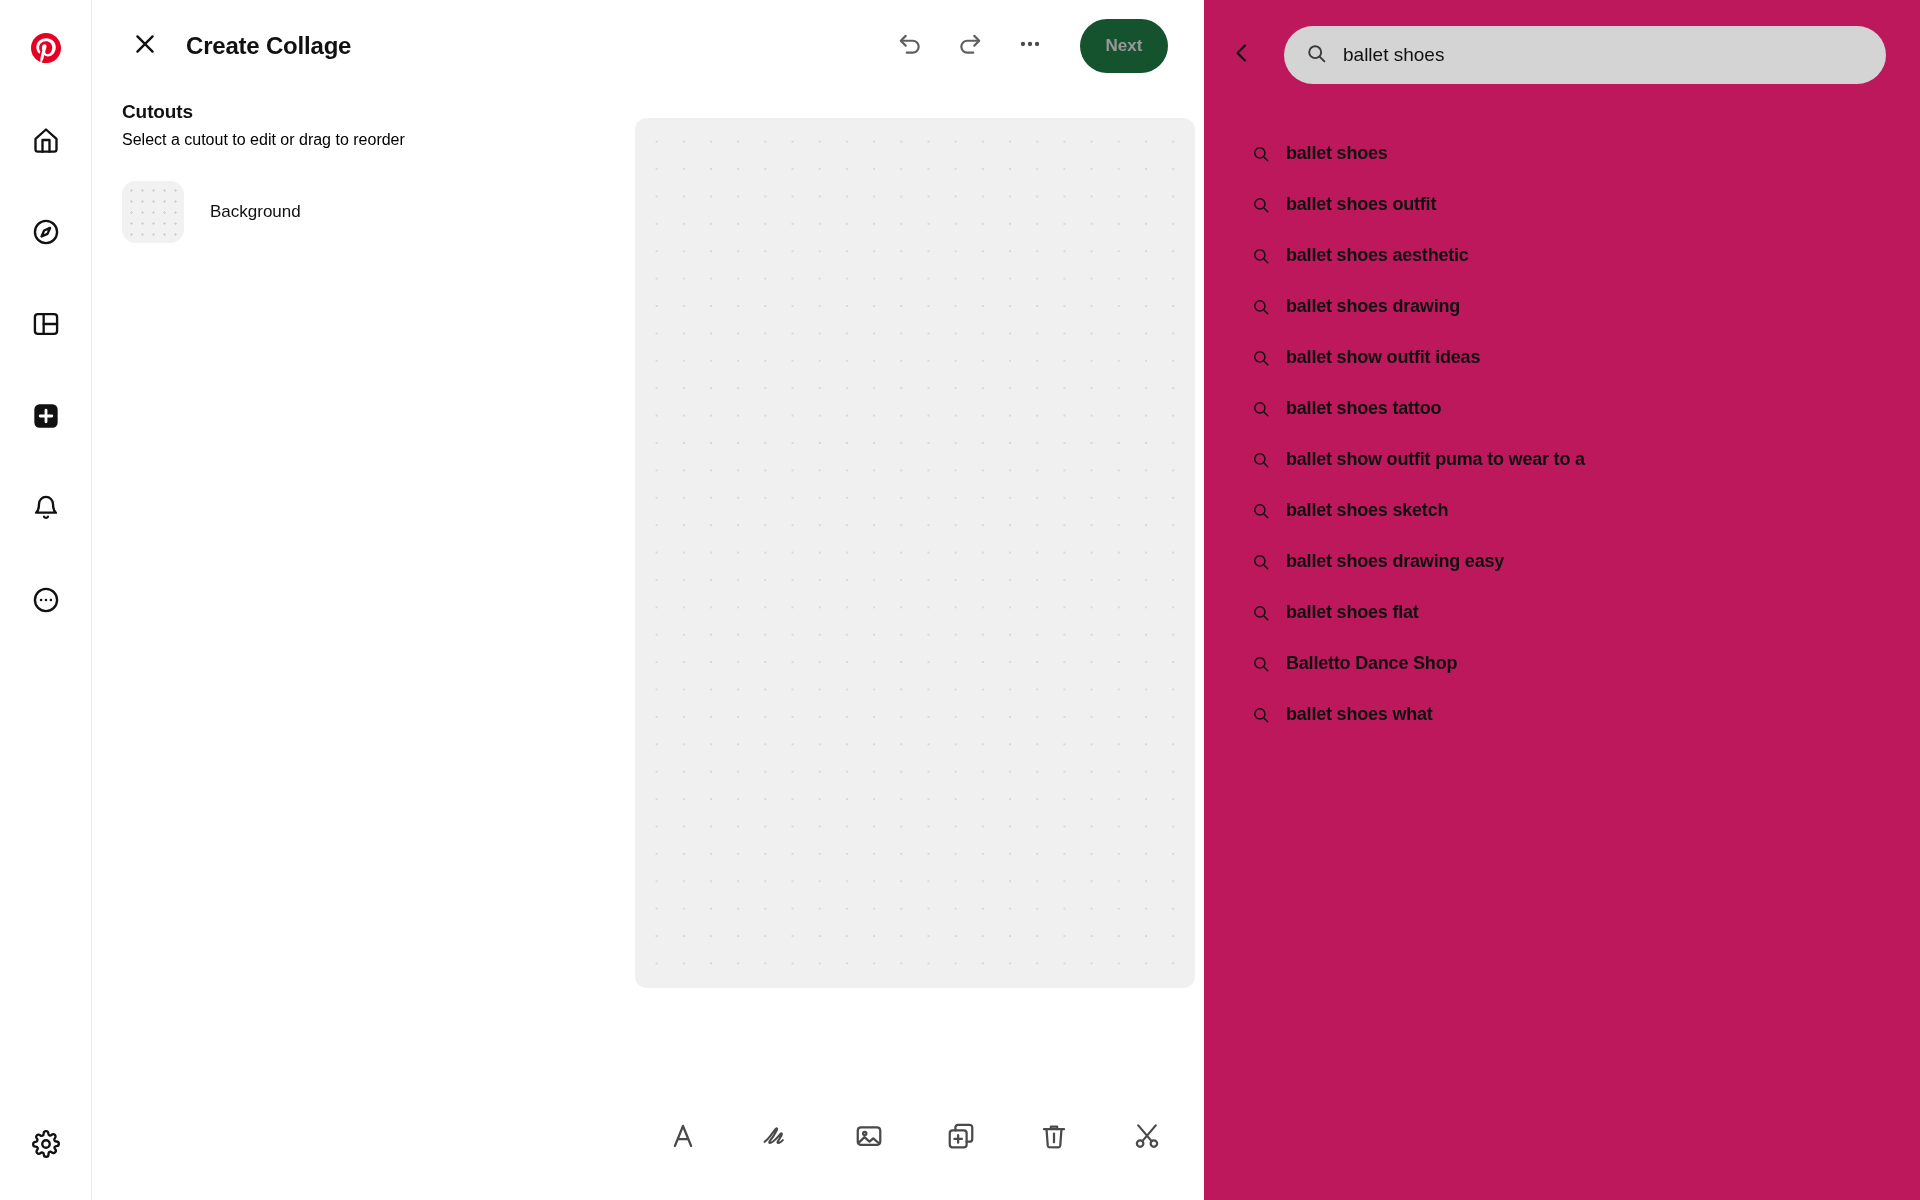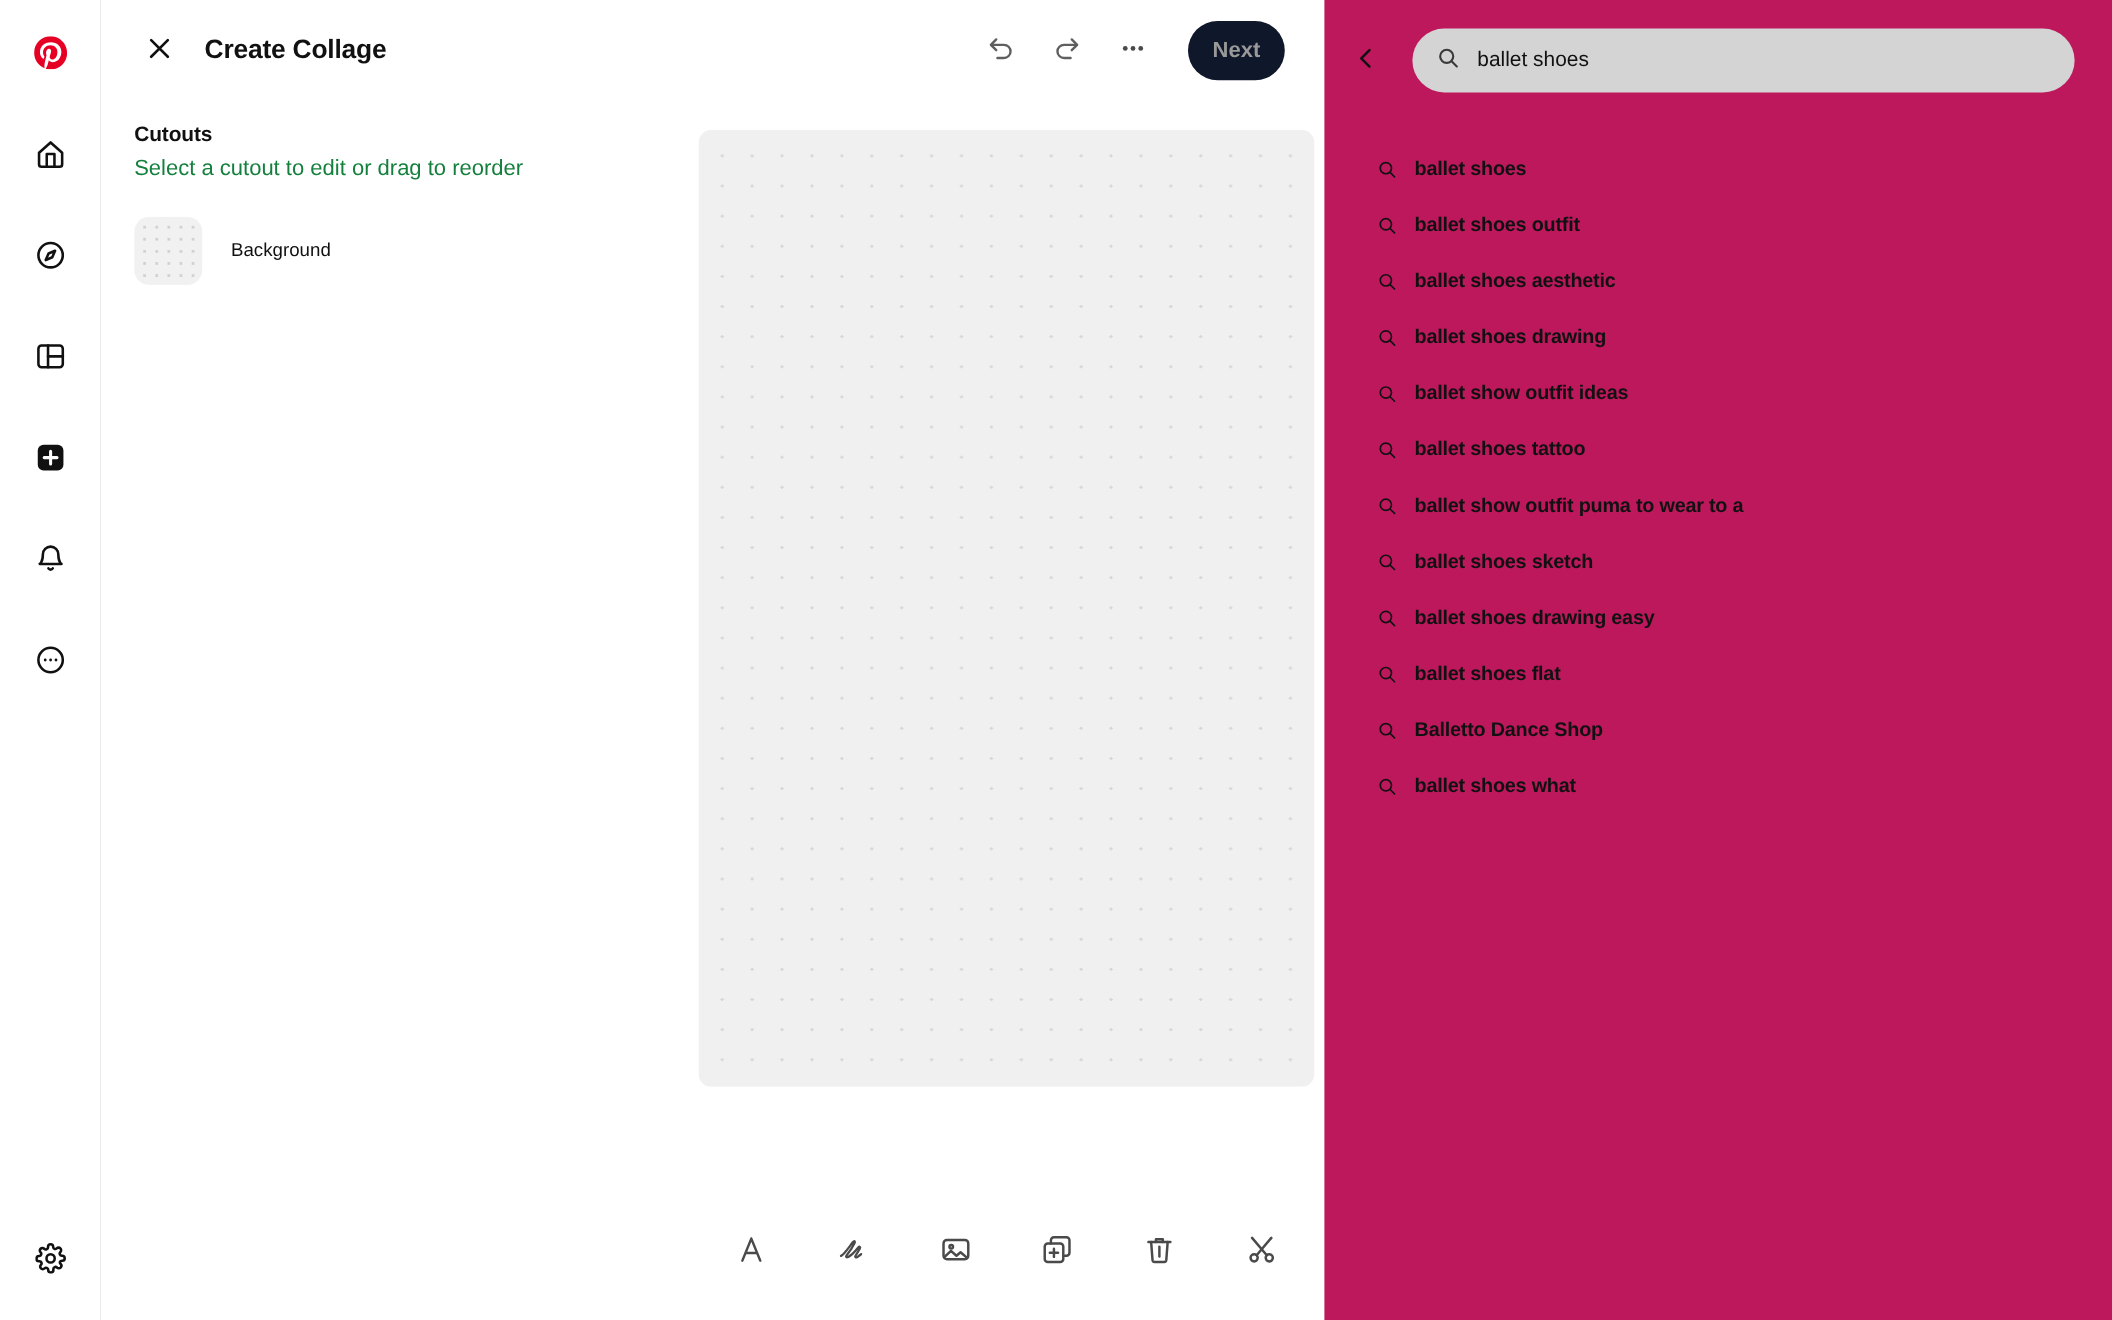--- a/index.html
+++ b/index.html
@@ -58,36 +58,36 @@
     display: flex; align-items: center; gap: 8px;
   }
   .icon-btn {
     width: 52px; height: 52px; border-radius: 50%;
     display: flex; align-items: center; justify-content: center;
     cursor: pointer;
   }
   .next-btn {
     margin-left: 16px;
     height: 54px; min-width: 88px;
-    background: #0f172a; color: #999999;
+    background: #14532d; color: #999999;
     border: none; border-radius: 27px;
-    font-size: 20px; font-weight: 700;
+    font-size: 17px; font-weight: 700;
     font-family: "Liberation Sans", sans-serif;
     padding: 0 22px;
     cursor: default;
   }
 
   
   .cutouts {
     position: absolute;
-    left: 30px; top: 112px;
+    left: 30px; top: 101px;
     width: 370px;
   }
   .cutouts h2 { font-size: 19px; font-weight: 700; letter-spacing: -0.1px; }
-  .cutouts p { font-size: 20px; color: #15803d; margin-top: 8px; }
+  .cutouts p { font-size: 16px; color: #000000; margin-top: 8px; }
   .cutout-row {
     display: flex; align-items: center;
     margin-top: 32px;
     cursor: pointer;
   }
   .cutout-thumb {
     width: 62px; height: 62px;
     border-radius: 14px;
     background-color: #f1f1f1;
     background-image: radial-gradient(#d2d2d2 1.2px, transparent 1.2px);

